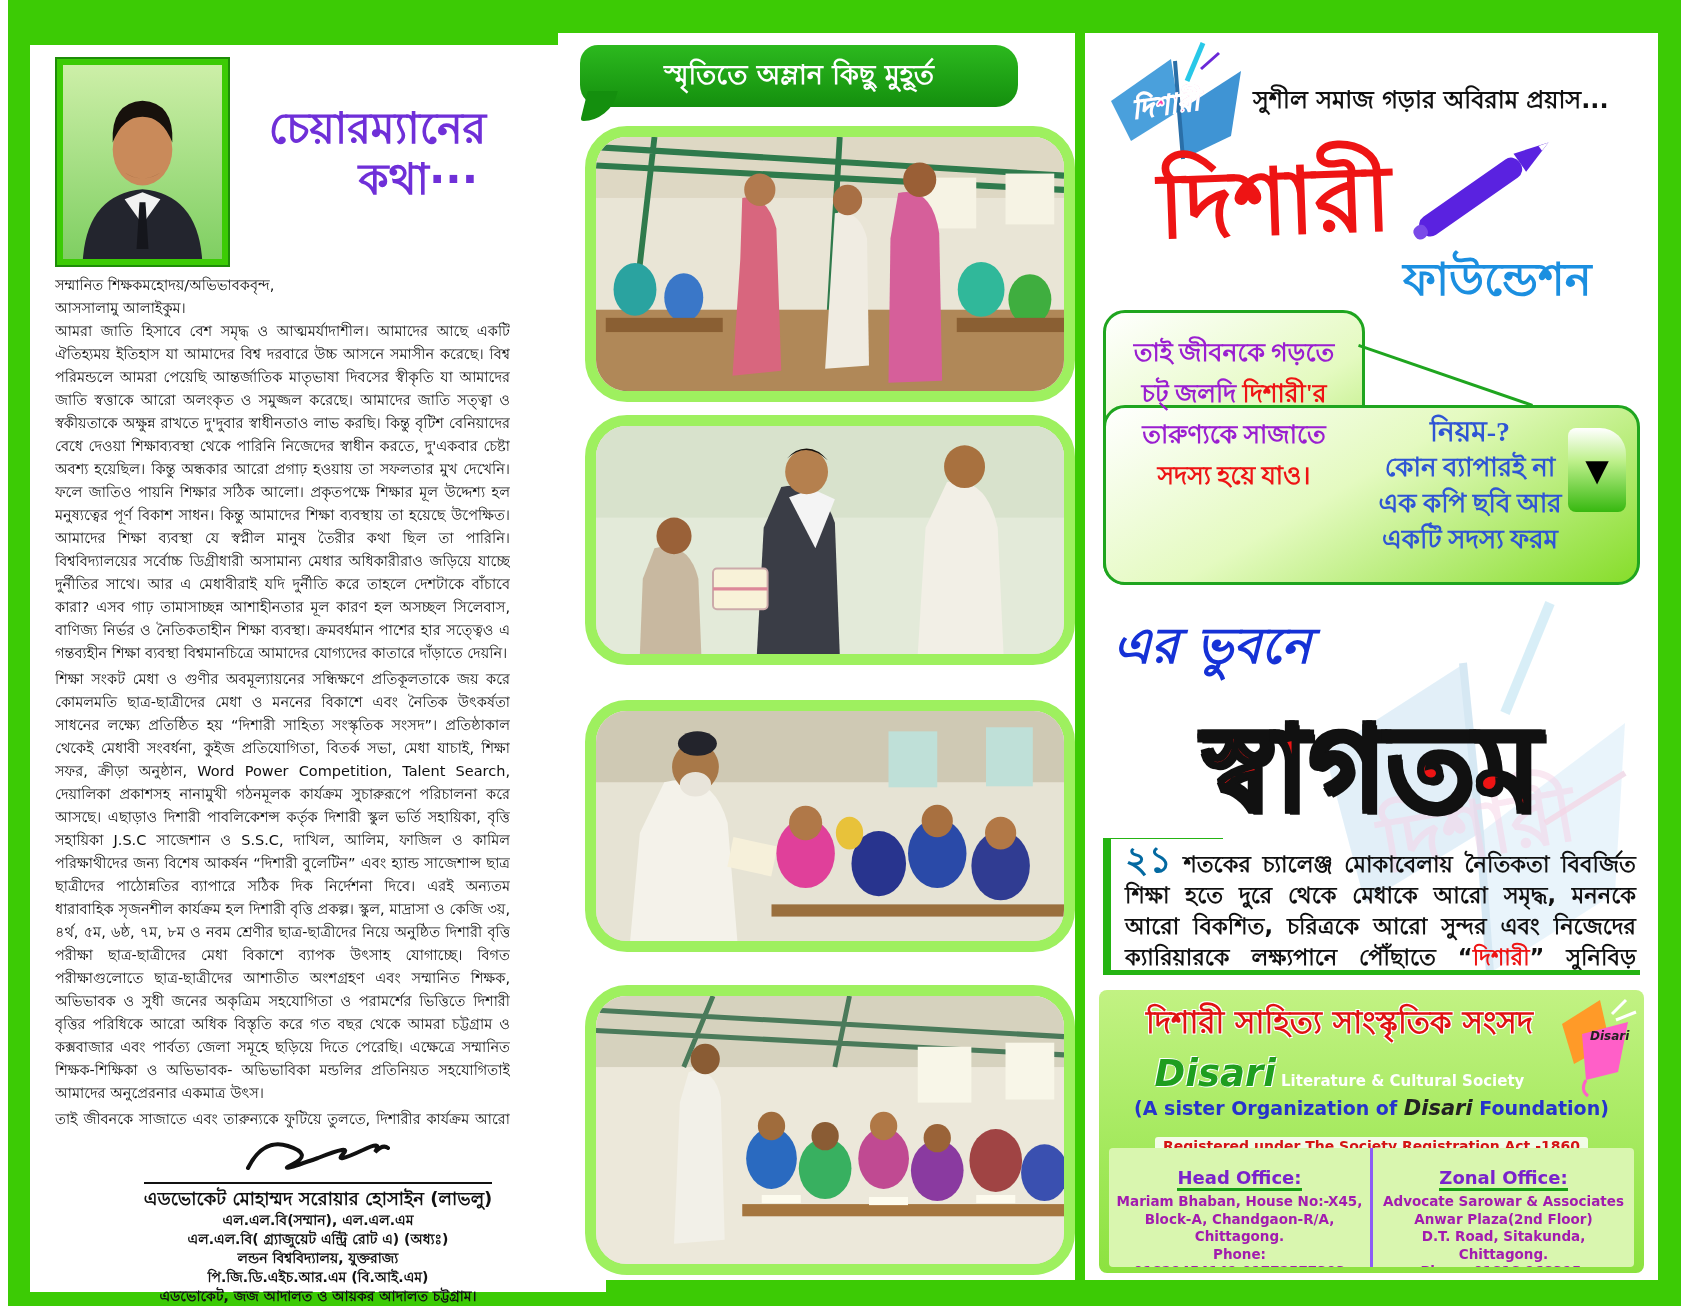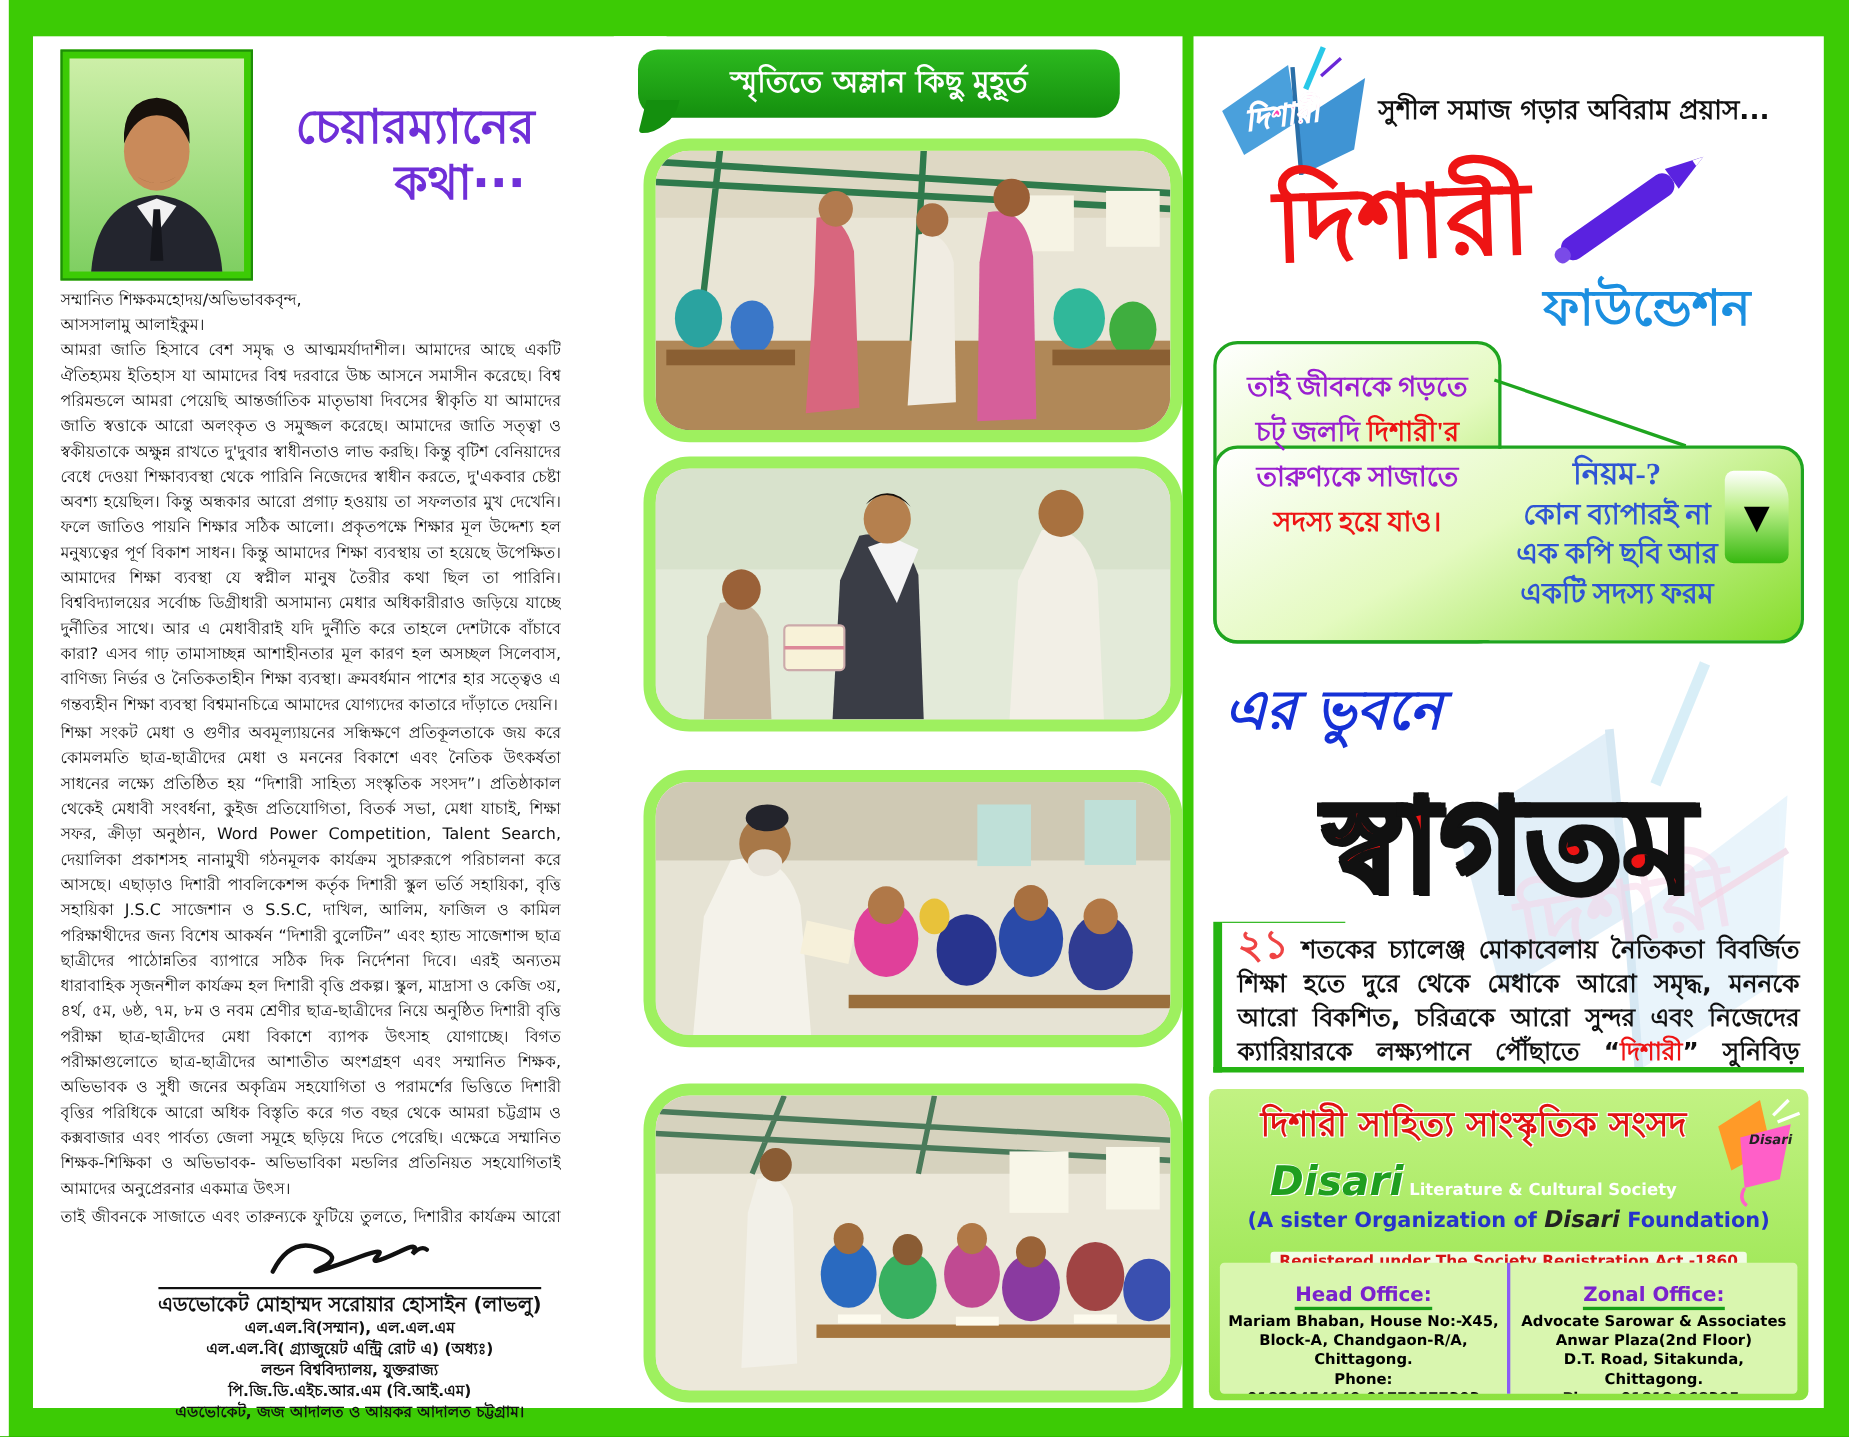--- a/index.html
+++ b/index.html
@@ -1,20 +1,20 @@
 <!DOCTYPE html>
 <html><head>
 <meta charset="utf-8">
 <style>
   html,body{margin:0;padding:0;background:#2ab100;}
   .page{position:relative;width:1681px;height:1306px;background:#3ccb05;overflow:hidden;
         font-family:"DejaVu Sans","Liberation Sans",sans-serif;color:#111;}
   .edge-strip{position:absolute;left:0;top:0;width:8px;height:100%;background:#ffffff;}
   .panel{position:absolute;top:33px;height:1247px;background:#ffffff;}
-  .panel-left{left:30px;width:576px;}
+  .panel-left{left:30px;width:576px;margin-top:12px;}
   .panel-mid{left:558px;width:517px;}
   .panel-right{left:1085px;width:573px;}
 
   
   .portrait-frame{position:absolute;left:25px;top:12px;width:175px;height:210px;
     background:#3ccb05;border:2px solid #1e8d08;box-sizing:border-box;padding:6px;}
   .portrait-frame svg{width:100%;height:100%;display:block;}
   .cm-title{position:absolute;left:205px;top:58px;width:285px;line-height:1.18;
     color:#6f2fd8;font-weight:bold;font-size:43px;}
   .cm-title .l1{text-align:center;}
@@ -72,21 +72,21 @@
   .welcome-line{position:absolute;left:28px;top:575px;color:#1531d6;font-weight:bold;
     font-style:italic;font-size:50px;white-space:nowrap;}
   .welcome-big{position:absolute;left:14px;top:645px;width:545px;text-align:center;color:#ee1414;
     font-size:118px;font-weight:bold;white-space:nowrap;-webkit-text-stroke:3px #111;
     text-shadow:3px 3px 0 #111,-2px -2px 0 #111,2px -2px 0 #111,-2px 2px 0 #111;}
 
   .msg-box{position:absolute;left:18px;top:805px;width:537px;height:137px;box-sizing:border-box;
     border-left:8px solid #25b413;border-bottom:5px solid #25b413;padding:6px 4px 4px 14px;
     font-size:22.5px;line-height:31px;font-weight:bold;text-align:justify;overflow:hidden;}
   .msg-box:before{content:'';position:absolute;left:-8px;top:-5px;width:120px;height:6px;background:#25b413;}
-  .msg-num{color:#ef4444;font-size:36px;}
+  .msg-num{color:#0369a1;font-size:36px;}
   .msg-brand{color:#ee1414;}
 
   .society-box{position:absolute;left:14px;top:957px;width:545px;height:283px;border-radius:8px;
     background:linear-gradient(180deg,#c2f283,#8ce23f);overflow:hidden;}
   .soc-title{margin-top:8px;text-align:center;padding-right:64px;color:#e01212;font-weight:bold;font-size:31px;
     text-shadow:1px 1px 0 #fff,-1px -1px 0 #fff,1px -1px 0 #fff,-1px 1px 0 #fff;white-space:nowrap;}
   .soc-eng{text-align:center;padding-right:64px;margin-top:2px;white-space:nowrap;}
   .soc-eng .disari{color:#1f9e1f;font-size:37px;font-weight:bold;font-style:italic;
     text-shadow:1px 1px 0 #fff,-1px -1px 0 #fff;}
   .soc-eng .lit{color:#fff;font-size:15px;font-weight:bold;}
@@ -97,21 +97,21 @@
     font-weight:bold;font-size:14px;padding:1px 8px;border-radius:3px;}
   .soc-regno{text-align:center;margin-top:3px;}
   .soc-regno span{display:inline-block;background:#fff;color:#000;font-weight:bold;
     font-size:16px;padding:2px 12px;}
   .offices{position:absolute;left:10px;right:10px;top:158px;bottom:6px;background:#d9f6af;
     border-radius:4px;display:flex;}
   .office-col{flex:1;text-align:center;padding:19px 4px;overflow:hidden;}
   .office-col + .office-col{border-left:3px solid #8b5cf6;}
   .office-title{display:inline-block;color:#7a22cc;font-weight:bold;font-size:18px;
     border-bottom:3px solid #17a017;margin-bottom:2px;}
-  .office-lines div{font-size:13.5px;line-height:17.5px;font-weight:bold;color:#000000;}
+  .office-lines div{font-size:13.5px;line-height:17.5px;font-weight:bold;color:#a21caf;}
   .kite-logo{position:absolute;right:6px;top:4px;width:86px;height:104px;}
 </style>
 </head>
 <body>
 
 <div class="page">
   <div class="edge-strip"></div>
 
   <div class="panel panel-left">
     <div class="portrait-frame">

